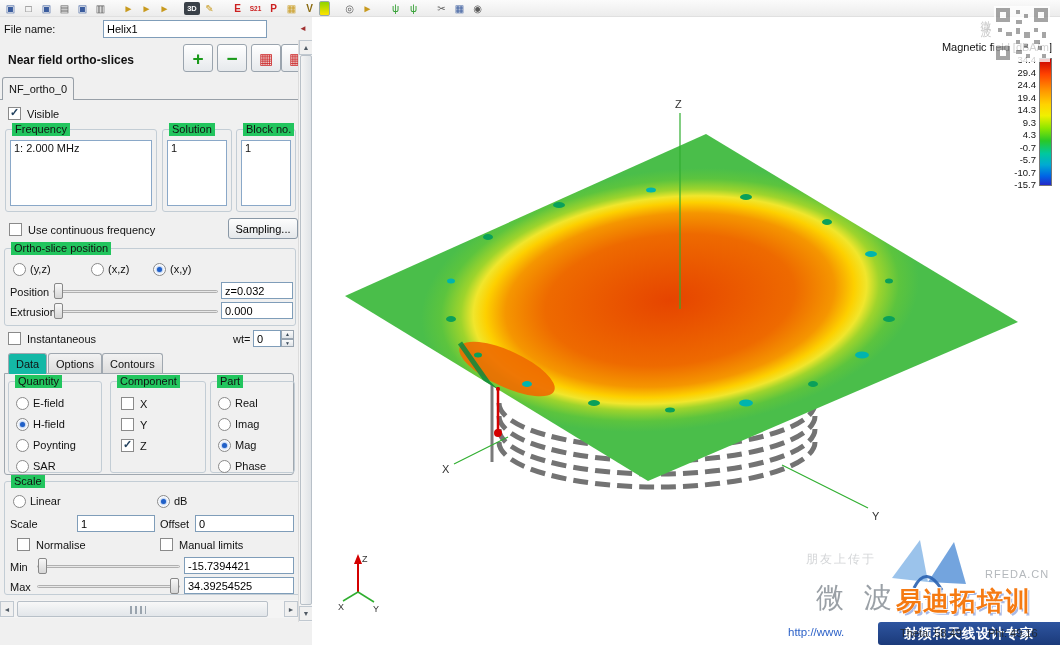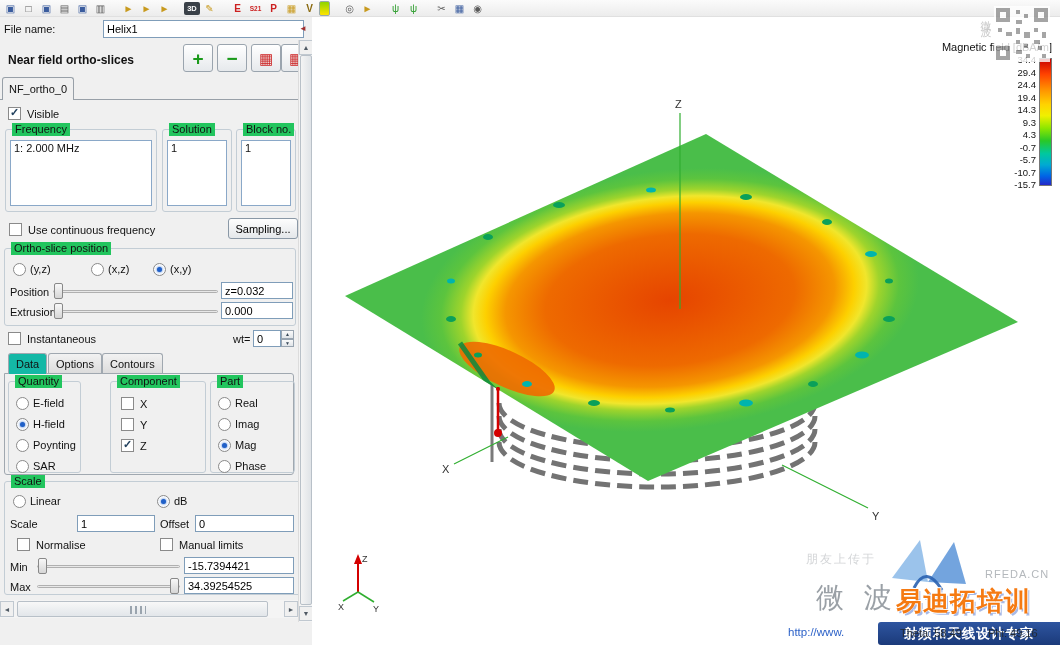--- a/index.html
+++ b/index.html
@@ -17,21 +17,21 @@
   .tbi.chipgrad{background:linear-gradient(#8fd400,#ffe400);color:transparent;width:9px;height:13px;border:1px solid #9aa;}
   .cb{color:#3a5c9e}.ck{color:#5a5a5a}.cg{color:#c89a1e}
   .cr{color:#cc2020;font-weight:bold}.cgr{color:#2f9e2f}.cy{color:#8a6a10;font-weight:bold}
   .sp{width:9px;height:1px;}
 
   
   .filebar{position:absolute;left:0;top:17px;width:312px;height:23px;background:#f0f0f0;}
   .fnlabel{position:absolute;left:4px;top:6px;}
   .fld{position:absolute;background:#fff;border:1px solid #7f9db9;font-family:inherit;
        font-size:11px;padding:0 3px;box-sizing:border-box;height:17px;}
-  .fninput{left:103px;top:3px;width:201px;height:18px;}
+  .fninput{left:103px;top:3px;width:164px;height:18px;}
   .ovf{position:absolute;left:299px;top:7px;color:#a03030;font-size:8px;cursor:pointer;}
 
   
   .panel{position:absolute;left:0;top:40px;width:298px;height:582px;background:#f0f0f0;overflow:hidden;}
   .panel-title{position:absolute;left:8px;top:13px;font-weight:bold;font-size:12px;}
   .hbtn{position:absolute;top:4px;width:30px;height:28px;border:1px solid #9aa4ae;border-radius:3px;
         background:linear-gradient(#ffffff,#e6e9ec);display:flex;align-items:center;justify-content:center;
         padding:0;cursor:pointer;}
   .gplus,.gminus{color:#1a9a1a;font-size:19px;font-weight:bold;line-height:1;}
   .gred{color:#cc2222;font-size:15px;line-height:1;}
@@ -239,21 +239,21 @@
       <span class="spin" style="left:281px;top:230px">
         <span class="su">▲</span>
         <span class="sd">▼</span>
       </span>
 
       <div class="tab2 sel2" style="left:8px">Data</div>
       <div class="tab2" style="left:48px">Options</div>
       <div class="tab2" style="left:102px">Contours</div>
       <div class="tcbox"></div>
 
-      <div class="grp" style="left:8px;top:281px;width:73px;height:92px">
+      <div class="grp" style="left:8px;top:281px;width:94px;height:92px">
         <span class="glabel">Quantity</span>
         <span class="rad" style="left:7px;top:15px"></span>
         <span class="lbl" style="left:24px;top:15px">E-field</span>
         <span class="rad sel" style="left:7px;top:36px"></span>
         <span class="lbl" style="left:24px;top:36px">H-field</span>
         <span class="rad" style="left:7px;top:57px"></span>
         <span class="lbl" style="left:24px;top:57px">Poynting</span>
         <span class="rad" style="left:7px;top:78px"></span>
         <span class="lbl" style="left:24px;top:78px">SAR</span>
       </div>

